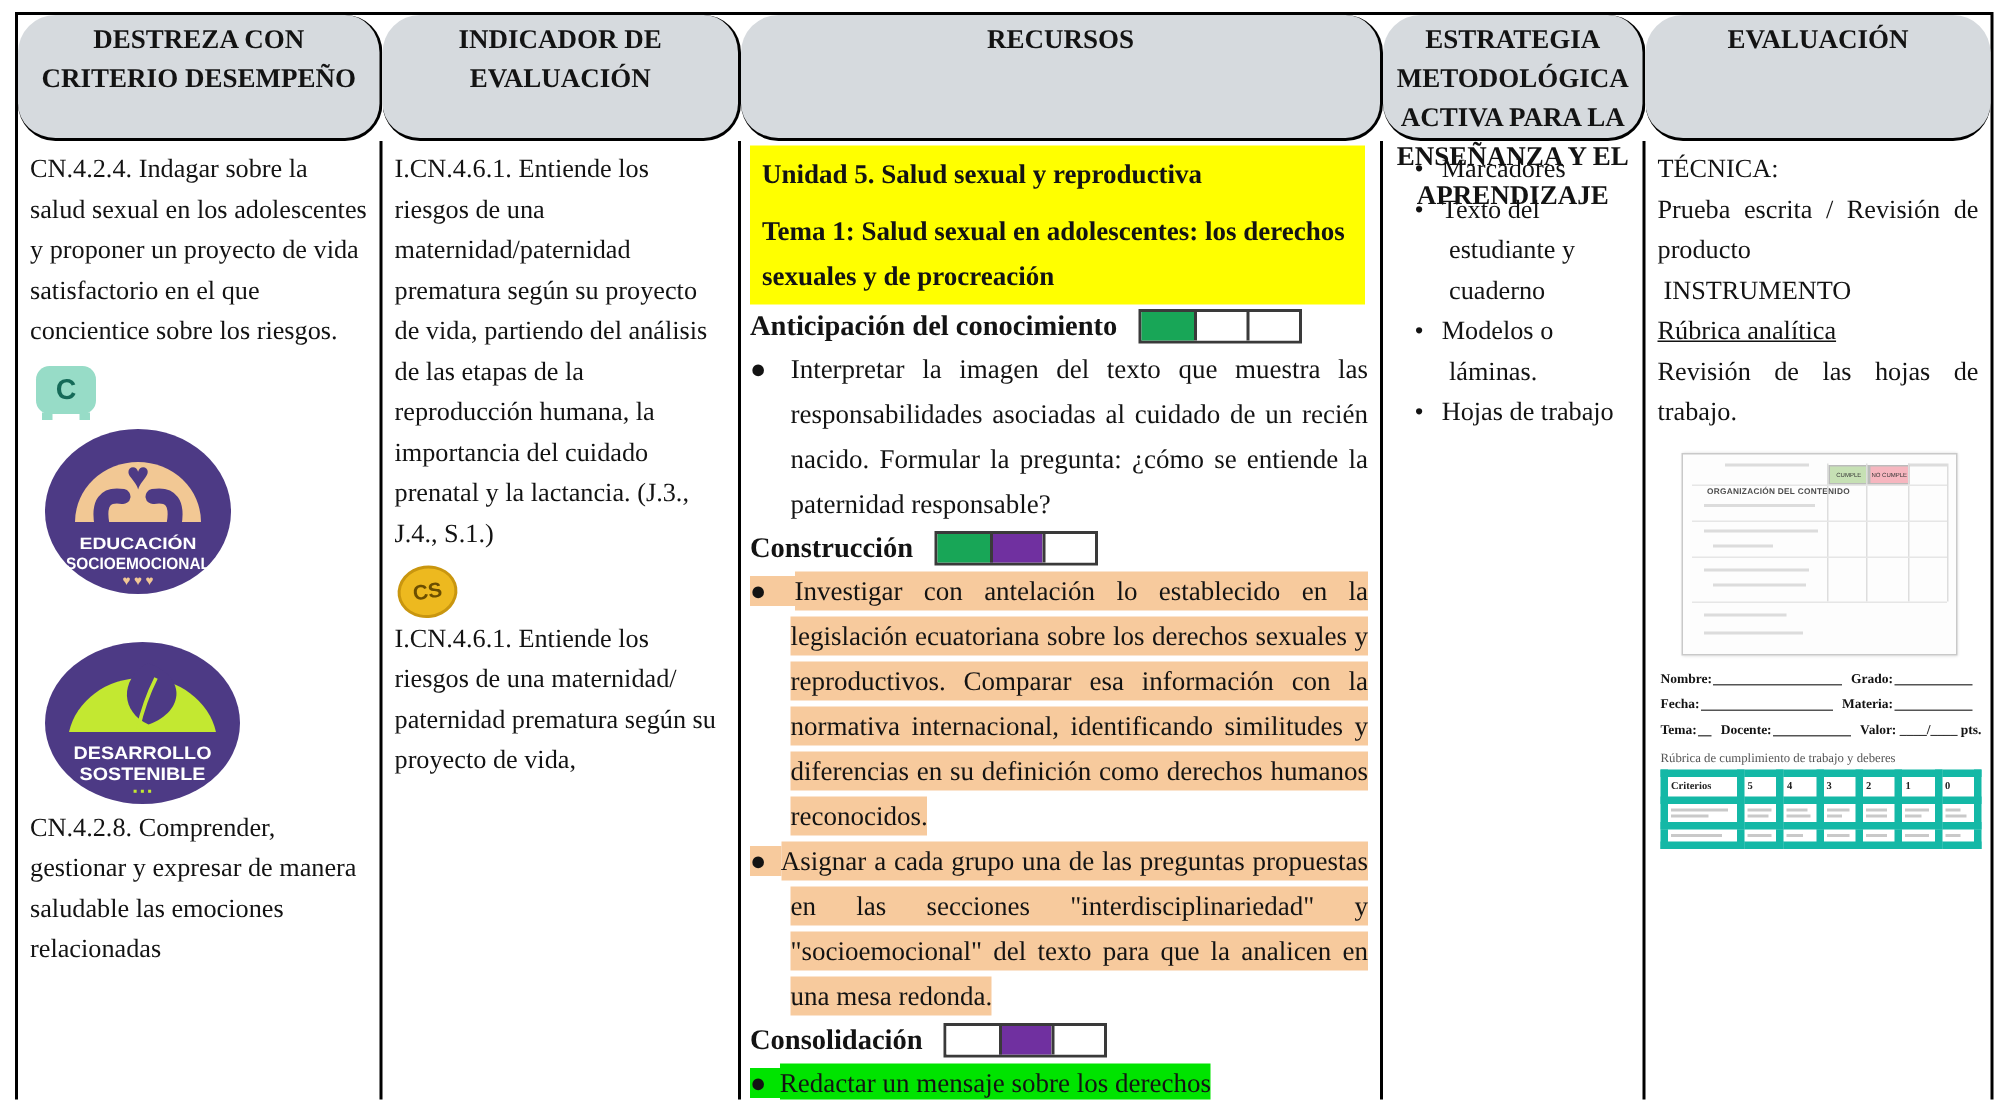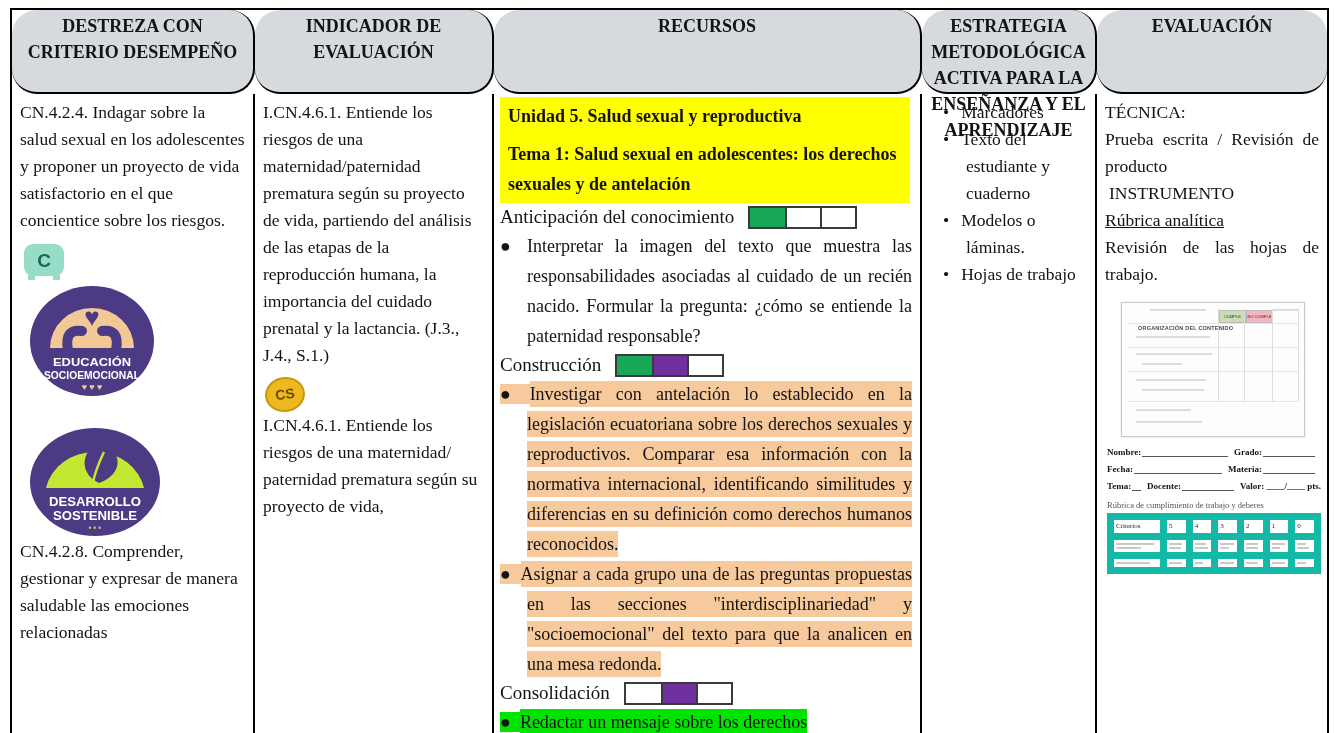--- a/index.html
+++ b/index.html
@@ -49,21 +49,21 @@
   }
   .ind2{margin-top:198px;}
 
   
   .c3{padding:3px 8px 0 6px;font-size:18px;line-height:30px;}
   .yellow{
     background:#ffff00;padding:4px 8px;font-weight:bold;margin:0 2px 0 0;
   }
   .yellow p+p{margin-top:8px;}
   .sec{margin:1px 0;white-space:nowrap;line-height:26px;height:26px;}
-  .sec-label{font-weight:normal;font-size:19px;}
+  .sec-label{font-weight:bold;font-size:19px;}
   .bar{
     display:inline-block;vertical-align:-4px;margin-left:14px;
     border:2px solid #3a3a3a;height:19px;font-size:0;line-height:0;
   }
   .seg{display:inline-block;width:35px;height:19px;border-left:2px solid #3a3a3a;box-sizing:border-box;}
   .seg:first-child{border-left:none;}
   .seg.green{background:#18a657;}
   .seg.purple{background:#7030a0;}
   .seg.white{background:#ffffff;}
   .bullet{
@@ -100,21 +100,21 @@
   .t1-h{position:absolute;height:1px;background:#e6e6e6;left:6px;right:6px;}
   .t1-v{position:absolute;width:1px;background:#ddd;top:6px;height:92px;}
 
   .thumb2{width:214px;margin:10px 0 0 2px;font-size:9px;line-height:11px;}
   .f-row{display:flex;align-items:flex-end;margin-top:6px;}
   .f-lab{font-weight:bold;white-space:nowrap;}
   .f-line{flex:1;border-bottom:1px solid #555;height:9px;margin:0 6px 1px 1px;}
   .f-line.short{flex:0 0 52px;}
   .rub-title{margin-top:8px;font-size:8.5px;color:#555;}
   .rub{width:100%;border-collapse:collapse;margin-top:2px;table-layout:fixed;}
-  .rub th,.rub td{border:7px solid #14b8a6;padding:1px 2px;font-size:7px;font-weight:normal;color:#222;text-align:left;vertical-align:top;}
+  .rub th,.rub td{border:5px solid #14b8a6;padding:1px 2px;font-size:7px;font-weight:bold;color:#222;text-align:left;vertical-align:top;}
   .rub th:first-child{width:42px;}
   .gbar{height:2px;background:#c9c9c9;margin:2px 0;}
   .gbar.w60{width:60%;}
   .gbar.w80{width:80%;}
   .gbar.w90{width:90%;}
 </style>
 </head>
 <body>
 
 <div class="tbl">
@@ -156,21 +156,21 @@
     <p>I.CN.4.6.1. Entiende los riesgos de una maternidad/paternidad prematura según su proyecto de vida, partiendo del análisis de las etapas de la reproducción humana, la importancia del cuidado prenatal y la lactancia. (J.3., J.4., S.1.)</p>
     <div class="cs-icon">
       <span>CS</span>
     </div>
     <p class="ind2">I.CN.4.6.1. Entiende los riesgos de una maternidad/ paternidad prematura según su proyecto de vida,</p>
   </div>
 
   <div class="td c3">
     <div class="yellow">
       <p>Unidad 5. Salud sexual y reproductiva</p>
-      <p>Tema 1: Salud sexual en adolescentes: los derechos sexuales y de antelación</p>
+      <p>Tema 1: Salud sexual en adolescentes: los derechos sexuales y de procreación</p>
     </div>
 
     <div class="sec">
       <span class="sec-label">Anticipación del conocimiento</span><span class="bar"><span class="seg green"></span><span class="seg white"></span><span class="seg white"></span></span>
     </div>
     <div class="bullet">
       <span class="mk">●</span><span class="hl">Interpretar la imagen del texto que muestra las responsabilidades asociadas al cuidado de un recién nacido. Formular la pregunta: ¿cómo se entiende la paternidad responsable?</span>
     </div>
 
     <div class="sec">

